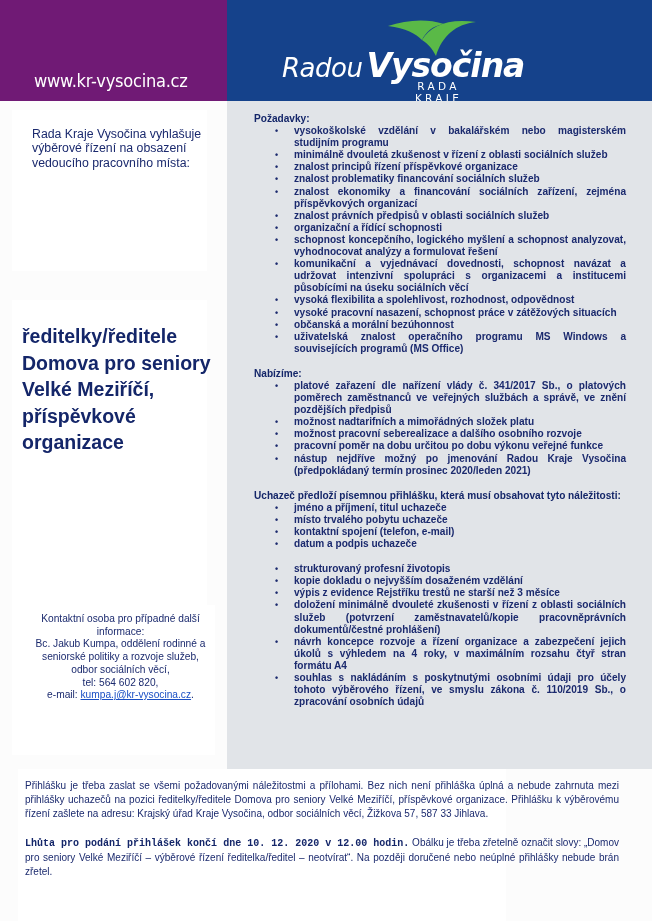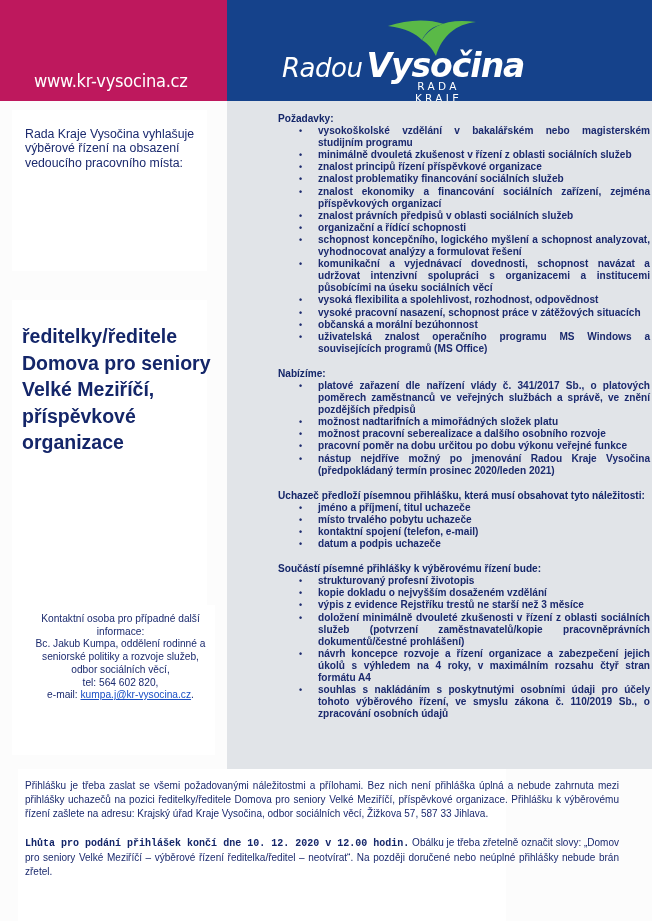--- a/index.html
+++ b/index.html
@@ -1,42 +1,42 @@
 <!DOCTYPE html>
 <html><head>
   <meta charset="utf-8">
   <style>
     * { margin: 0; padding: 0; box-sizing: border-box; }
     html, body { width: 652px; height: 921px; background: #fcfcfc; overflow: hidden; }
     body { position: relative; font-family: "Liberation Sans", sans-serif; color: #1b2a6e; }
 
     .header { position: absolute; left: 0; top: 0; width: 652px; height: 101px; }
-    .header-green { position: absolute; left: 0; top: 0; width: 227px; height: 101px; background: #be185d; }
+    .header-green { position: absolute; left: 0; top: 0; width: 227px; height: 101px; background: #701a75; }
     .header-blue { position: absolute; left: 227px; top: 0; width: 425px; height: 101px; background: #15428b; }
     .website { position: absolute; left: 34px; top: 70px; font-family: "DejaVu Sans", sans-serif; font-size: 18.5px; color: #ffffff; letter-spacing: -0.3px; font-weight: normal; transform: scaleX(0.88); transform-origin: left top; }
     .logo { position: absolute; left: 282px; top: 14px; width: 200px; height: 82px; }
     .logo-swoosh { position: absolute; left: 104px; top: 2px; width: 90px; height: 42px; }
     .logo-text { position: absolute; left: 0; top: 32px; white-space: nowrap; color: #fff; font-size: 28px; font-style: italic; }
     .logo-kraj { font-family: "DejaVu Sans", sans-serif; font-weight: normal; letter-spacing: -0.5px; font-size: 26px; }
     .logo-vys { font-family: "DejaVu Sans", sans-serif; font-weight: bold; font-size: 33px; letter-spacing: -1px; margin-left: 4px; }
     .logo-sub { position: absolute; left: 113px; top: 66px; color: #fff; font-size: 10.5px; letter-spacing: 3.3px; font-family: "DejaVu Sans", sans-serif; text-align: center; }
 
     .right-panel { position: absolute; left: 227px; top: 101px; width: 425px; height: 668px; background: #e1e4e8; }
     .left-box { position: absolute; background: #ffffff; }
     .box1 { left: 12px; top: 110px; width: 195px; height: 161px; }
     .box2 { left: 12px; top: 300px; width: 195px; height: 305px; }
     .box3 { left: 12px; top: 605px; width: 203px; height: 150px; }
     .bottom-box { position: absolute; left: 18px; top: 769px; width: 488px; height: 152px; background: #ffffff; }
 
-    .intro { position: absolute; left: 25px; top: 127px; width: 190px; font-size: 12.3px; line-height: 14.3px; color: #1b2a6e; }
+    .intro { position: absolute; left: 32px; top: 127px; width: 190px; font-size: 12.3px; line-height: 14.3px; color: #1b2a6e; }
     .position-title { position: absolute; left: 22px; top: 323px; width: 190px; font-size: 19.5px; font-weight: bold; line-height: 26.5px; color: #142669; }
     .contact { position: absolute; left: 28px; top: 613px; width: 185px; font-size: 10.2px; line-height: 12.7px; color: #1b2a6e; text-align: center; }
     .contact a { color: #1a4fc4; text-decoration: underline; }
 
-    .content { position: absolute; left: 254px; top: 113px; width: 372px; font-size: 10.1px; line-height: 12.1px; color: #1b2a6e; margin-left: 24px; }
+    .content { position: absolute; left: 254px; top: 113px; width: 372px; font-size: 10.1px; line-height: 12.1px; color: #1b2a6e; }
     .section-title { font-weight: bold; color: #142669; }
     .section-title.justify { text-align: justify; text-align-last: left; }
     .section { margin-bottom: 13px; }
     ul.bullets { list-style: none; margin: 0; padding: 0; font-weight: bold; }
     ul.bullets li { position: relative; padding-left: 40px; text-align: justify; }
     ul.bullets li::before { content: "•"; position: absolute; left: 21px; top: 0; font-size: 9px; }
 
     .footer { position: absolute; left: 25px; top: 779px; width: 594px; font-size: 10px; line-height: 14.2px; color: #1b2a6e; text-align: justify; }
     .footer p { margin-bottom: 14px; }
     .footer b { color: #142669; font-family: Liberation Mono, monospace; }
@@ -110,21 +110,20 @@
   <div class="section">
     <div class="section-title justify">Uchazeč předloží písemnou přihlášku, která musí obsahovat tyto náležitosti:</div>
     <ul class="bullets">
         <li>jméno a příjmení, titul uchazeče</li>
         <li>místo trvalého pobytu uchazeče</li>
         <li>kontaktní spojení (telefon, e-mail)</li>
         <li>datum a podpis uchazeče</li>
       </ul>
   </div>
   <div class="section">
-    <div class="section-title">Součástí písemné přihlášky k výběrovému řízení bude:</div>
     <ul class="bullets">
         <li>strukturovaný profesní životopis</li>
         <li>kopie dokladu o nejvyšším dosaženém vzdělání</li>
         <li>výpis z evidence Rejstříku trestů ne starší než 3 měsíce</li>
         <li>doložení minimálně dvouleté zkušenosti v řízení z oblasti sociálních služeb (potvrzení zaměstnavatelů/kopie pracovněprávních dokumentů/čestné prohlášení)</li>
         <li>návrh koncepce rozvoje a řízení organizace a zabezpečení jejich úkolů s výhledem na 4 roky, v maximálním rozsahu čtyř stran formátu A4</li>
         <li>souhlas s nakládáním s poskytnutými osobními údaji pro účely tohoto výběrového řízení, ve smyslu zákona č. 110/2019 Sb., o zpracování osobních údajů</li>
       </ul>
   </div>
 </div>

